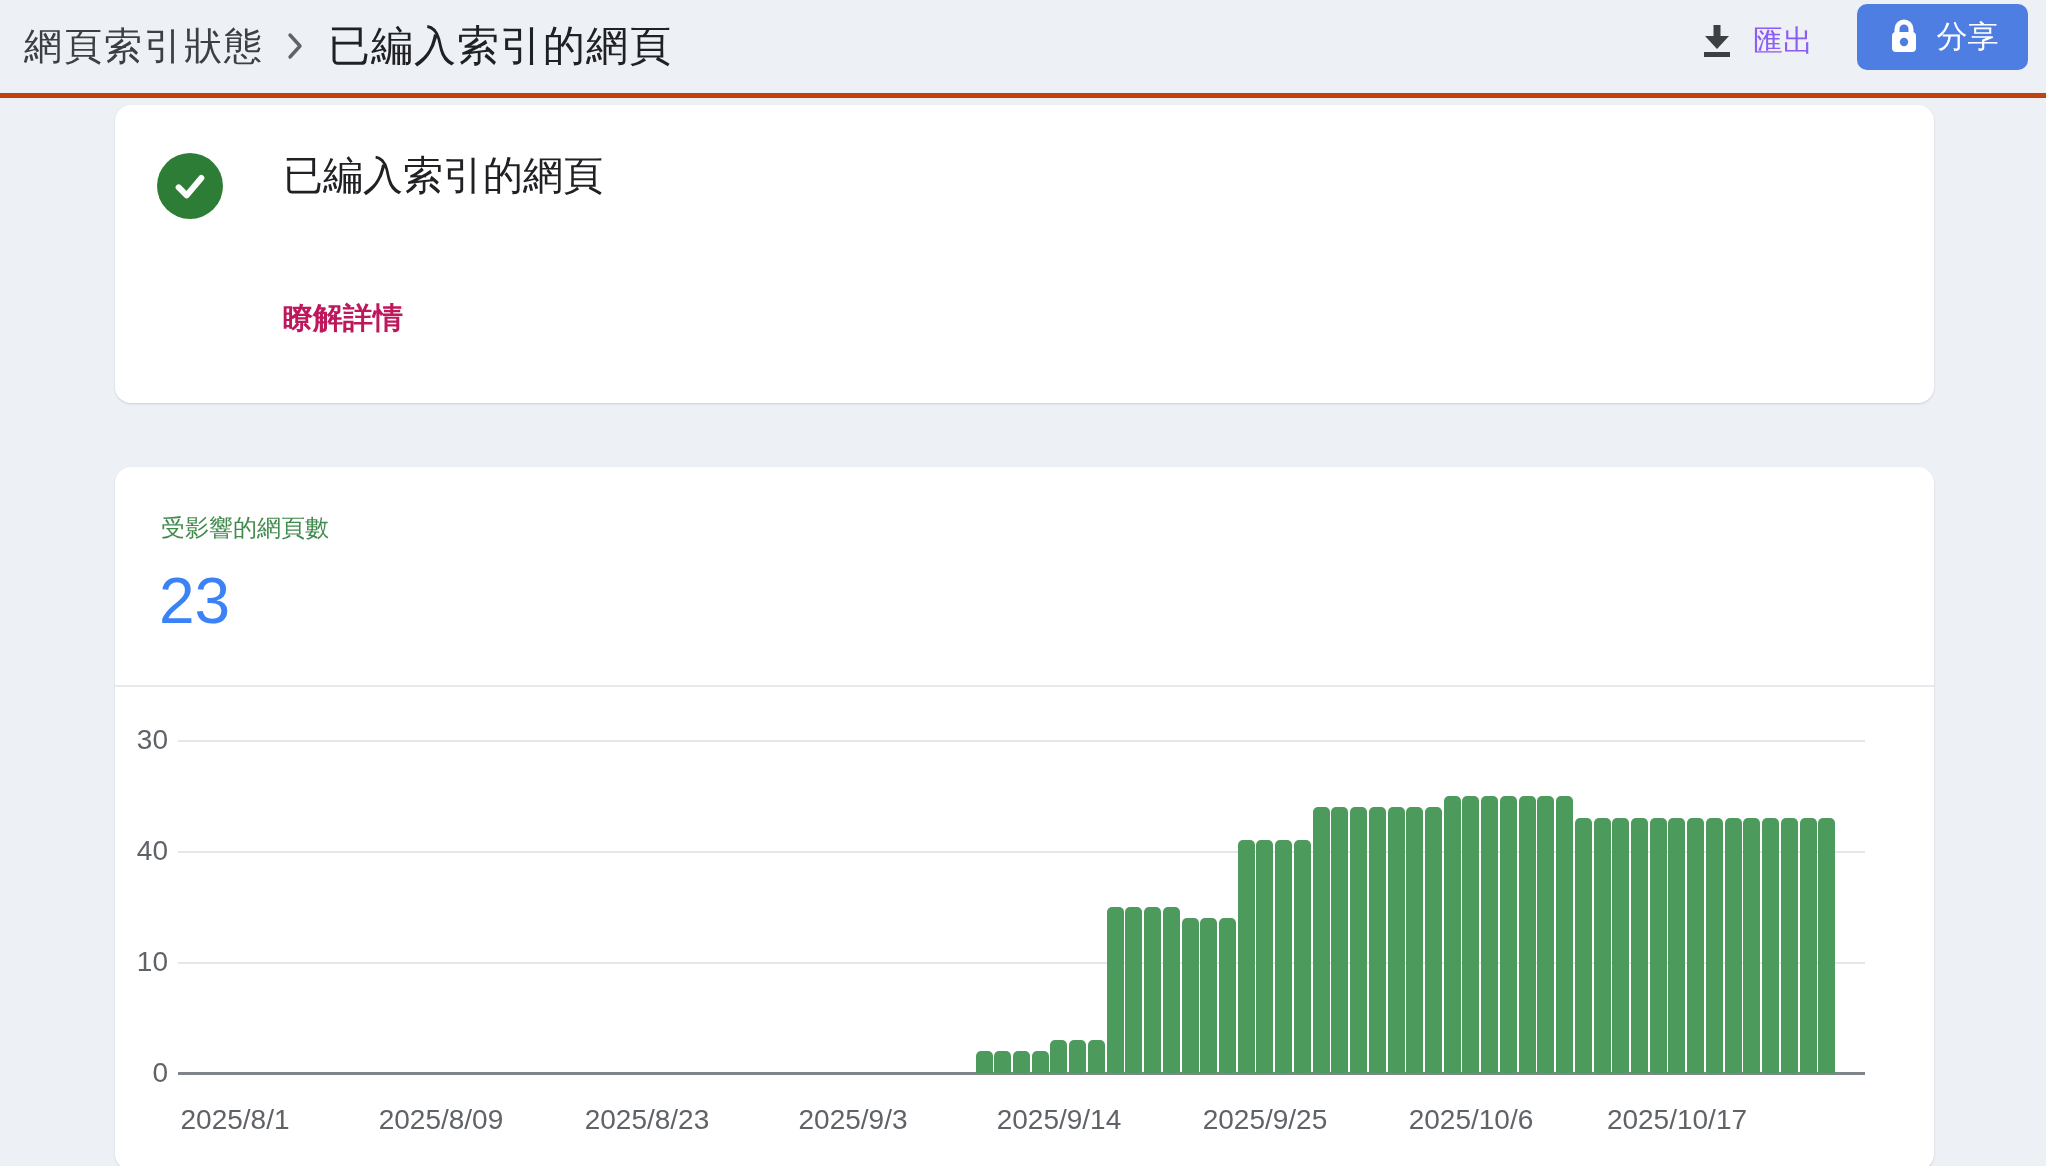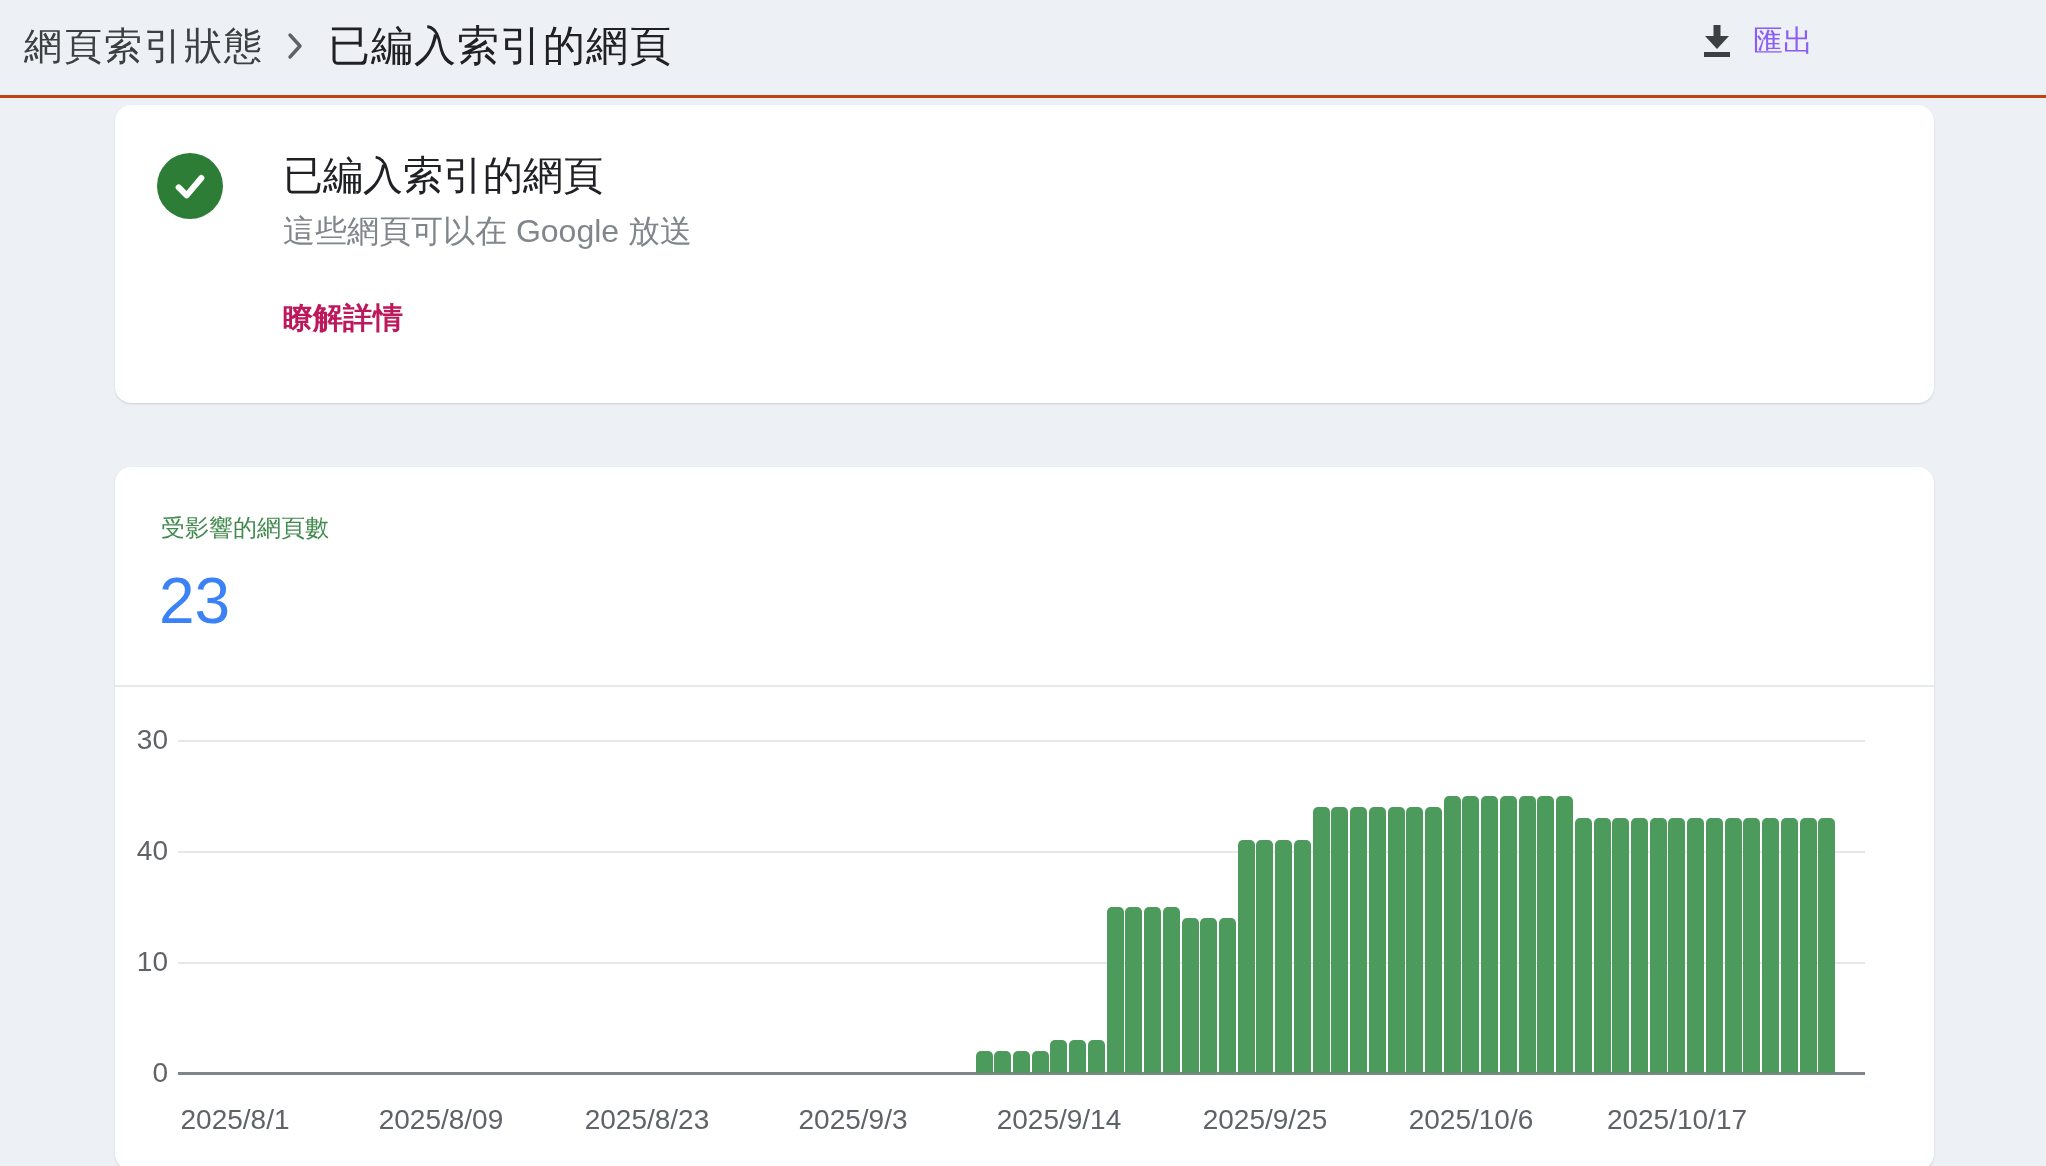--- a/index.html
+++ b/index.html
@@ -5,21 +5,21 @@
   * { margin:0; padding:0; box-sizing:border-box; }
   html,body { background:#EDF0F4; }
   body {
     width:2046px; height:1166px; position:relative; overflow:hidden;
     font-family:"Liberation Sans","DejaVu Sans",sans-serif;
     -webkit-font-smoothing:antialiased;
   }
 
   
   .header { position:absolute; left:0; top:0; width:2046px; height:98px;
-            border-bottom:3px solid #c2410c; }
+            border-bottom:5px solid #c2410c; }
   .breadcrumb { position:absolute; left:24px; top:0; height:92px;
                 display:flex; align-items:center; }
   .crumb-root { font-size:38px; color:#3C4043; letter-spacing:2px; cursor:pointer; }
   .crumb-chevron { margin:0 24px 0 22px; display:block; }
   .crumb-current { font-size:42px; font-weight:500; color:#202124; letter-spacing:1px; }
 
   .export-btn { position:absolute; right:233px; top:8px; height:66px;
                 display:flex; align-items:center; gap:18px; cursor:pointer; }
   .export-label { font-size:30px; font-weight:500; color:#8b5cf6; }
 
@@ -77,30 +77,37 @@
 
   <div class="export-btn">
     <svg width="36" height="40" viewBox="0 0 36 40">
       <rect x="14.5" y="4" width="7" height="13" fill="#3C4043"></rect>
       <polygon points="6,15 30,15 18,28" fill="#3C4043"></polygon>
       <rect x="5" y="31" width="26" height="5" fill="#3C4043"></rect>
     </svg>
     <span class="export-label">匯出</span>
   </div>
 
+  <button class="share-btn">
+    <svg width="34" height="40" viewBox="0 0 34 40">
+      <path d="M10 16 v-4 a7 7 0 0 1 14 0 v4" fill="none" stroke="#FFFFFF" stroke-width="5"></path>
+      <rect x="5" y="15" width="24" height="20" rx="4" fill="#FFFFFF"></rect>
+      <circle cx="17" cy="25" r="4.2" fill="#4F7EE3"></circle>
+    </svg>
+    <span class="share-label">分享</span>
+  </button>
 </div>
 
 <div class="card card1">
   <div class="check-circle">
     <svg width="44" height="44" viewBox="0 0 66 66">
       <polyline points="16,35 28,47 50,21" fill="none" stroke="#FFFFFF" stroke-width="9" stroke-linecap="round" stroke-linejoin="round"></polyline>
     </svg>
   </div>
   <div class="status-title">已編入索引的網頁</div>
-  <div class="status-subtitle">這些網頁可以在 Google 放送</div>
   <div class="learn-more">瞭解詳情</div>
 </div>
 
 <div class="card card2">
   <div class="metric-label">受影響的網頁數</div>
   <div class="metric-value">23</div>
   <div class="card-divider"></div>
   <div class="chart" id="chart">
       <div class="baseline" style="top: 605px;"></div>
       <div class="y-tick" style="top: 590px;">0</div>

